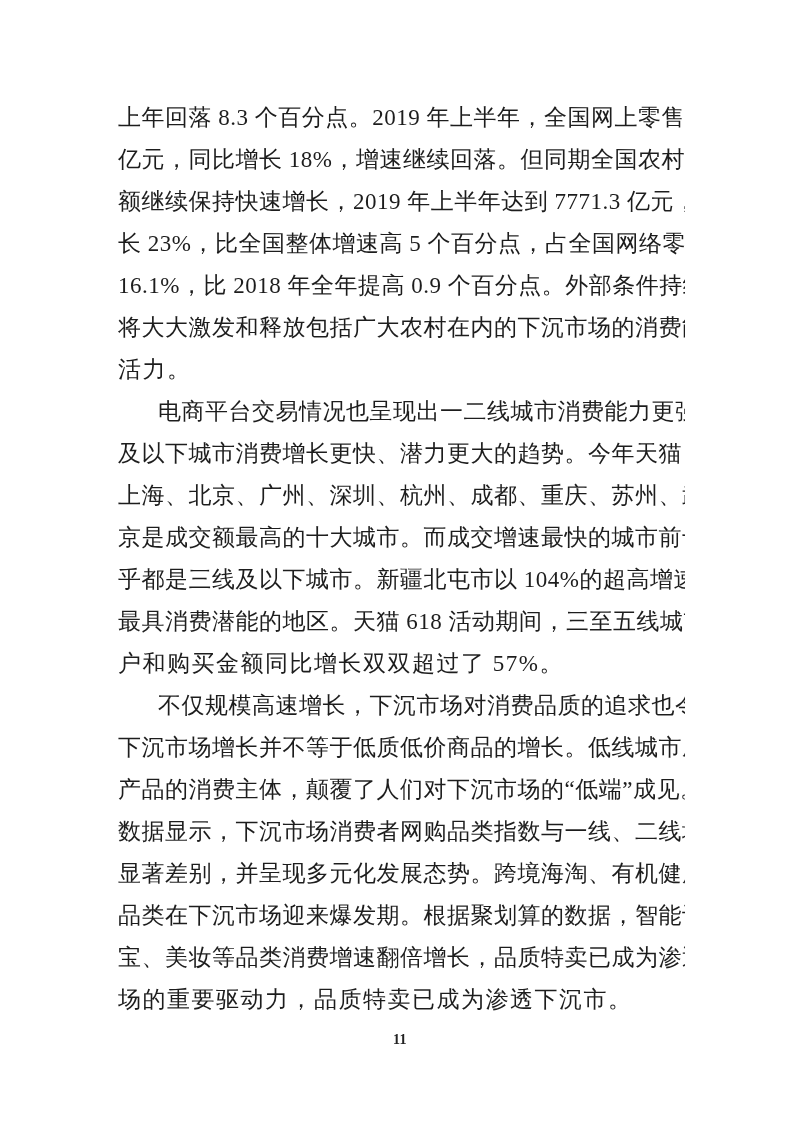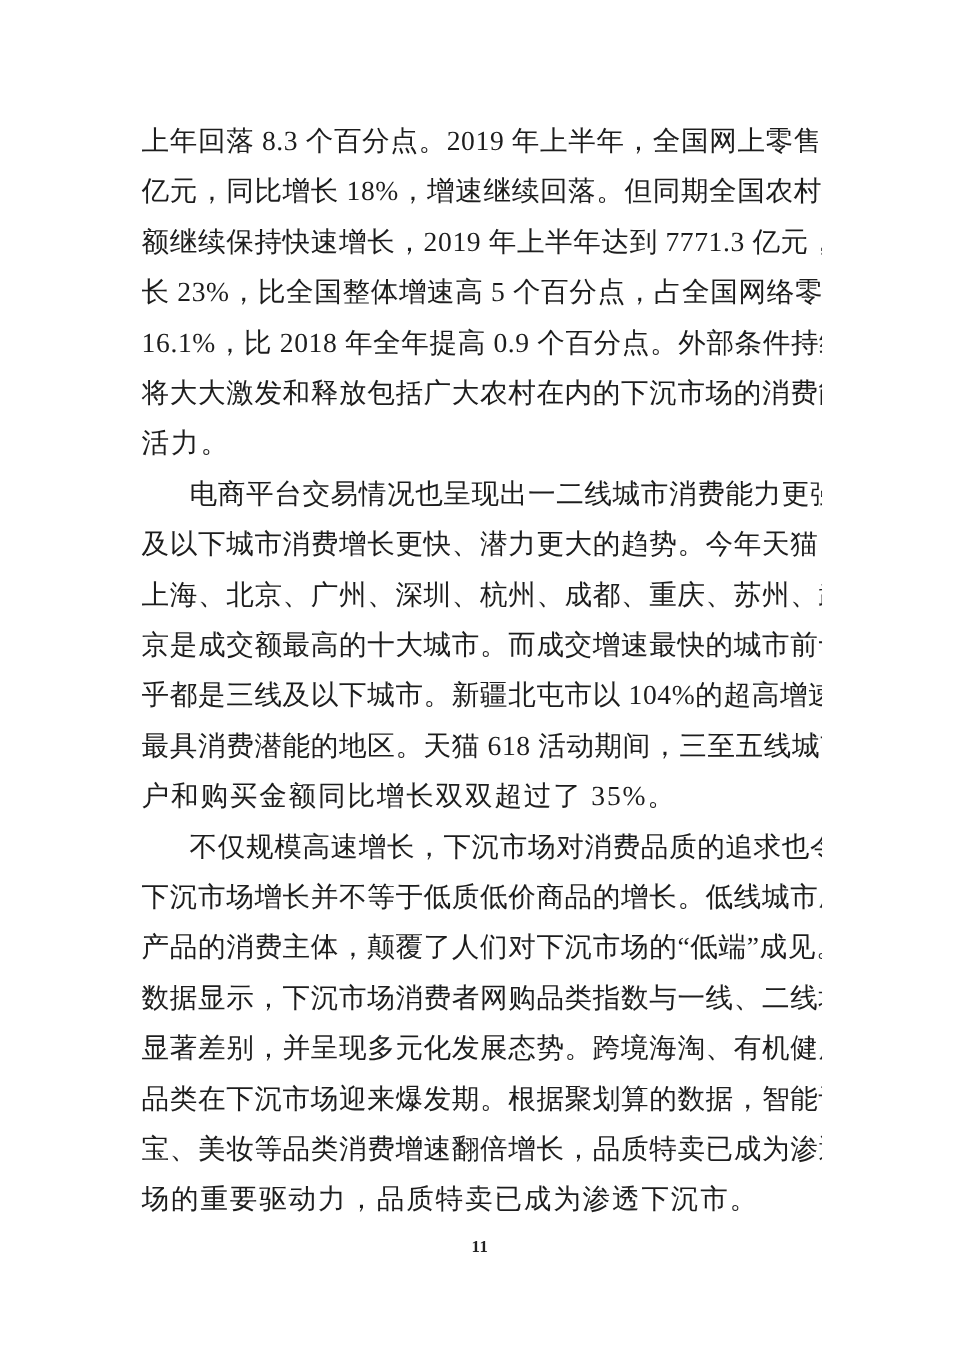--- a/index.html
+++ b/index.html
@@ -73,21 +73,21 @@
       <div class="line last">活力。</div>
     </div>
 
     <div class="para">
       <div class="line indent">电商平台交易情况也呈现出一二线城市消费能力更强，三线</div>
       <div class="line">及以下城市消费增长更快、潜力更大的趋势。今年天猫 618 期间，</div>
       <div class="line">上海、北京、广州、深圳、杭州、成都、重庆、苏州、武汉、南</div>
       <div class="line">京是成交额最高的十大城市。而成交增速最快的城市前十位，几</div>
       <div class="line">乎都是三线及以下城市。新疆北屯市以 104%的超高增速，成为</div>
       <div class="line">最具消费潜能的地区。天猫 618 活动期间，三至五线城市购买用</div>
-      <div class="line last">户和购买金额同比增长双双超过了 35%。</div>
+      <div class="line last">户和购买金额同比增长双双超过了 57%。</div>
     </div>
 
     <div class="para">
       <div class="line indent">不仅规模高速增长，下沉市场对消费品质的追求也令人瞩目。</div>
       <div class="line">下沉市场增长并不等于低质低价商品的增长。低线城市成为轻奢</div>
       <div class="line">产品的消费主体，颠覆了人们对下沉市场的“低端”成见。易观</div>
       <div class="line">数据显示，下沉市场消费者网购品类指数与一线、二线城市没有</div>
       <div class="line">显著差别，并呈现多元化发展态势。跨境海淘、有机健康等特色</div>
       <div class="line">品类在下沉市场迎来爆发期。根据聚划算的数据，智能设备、珠</div>
       <div class="line">宝、美妆等品类消费增速翻倍增长，品质特卖已成为渗透下沉市</div>

